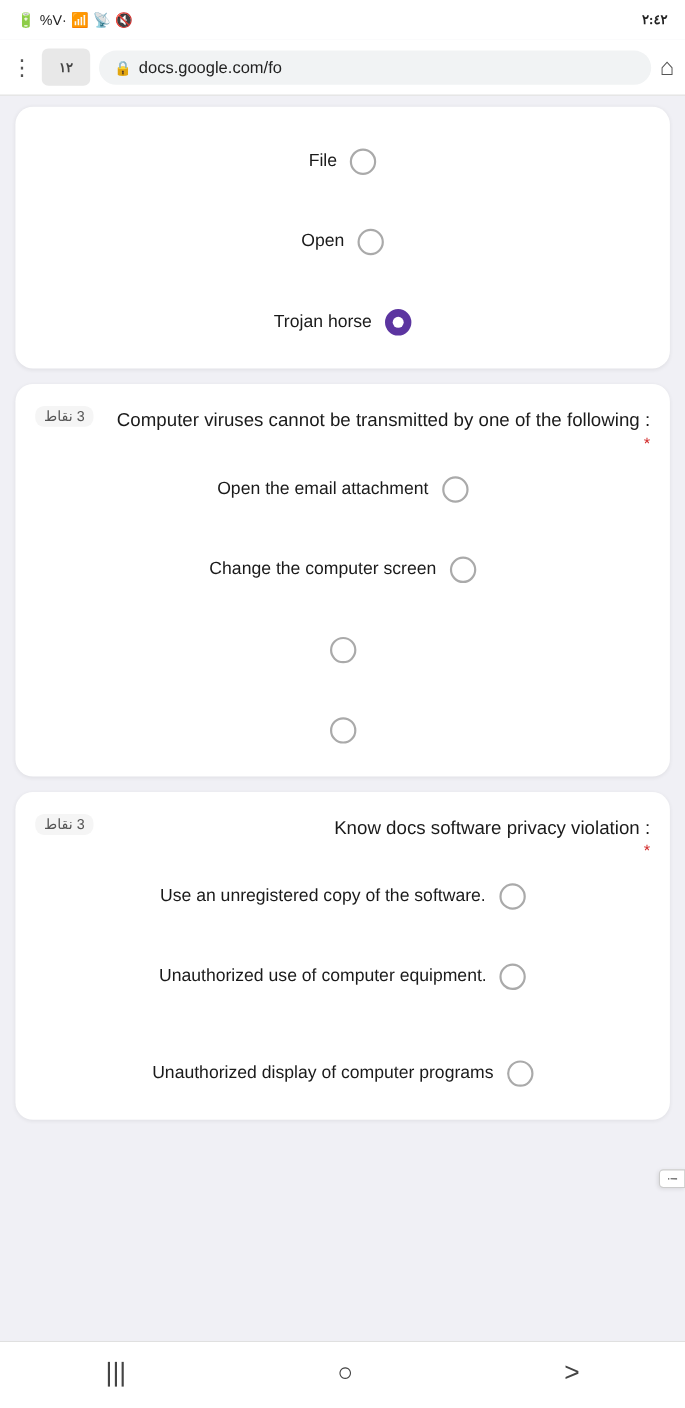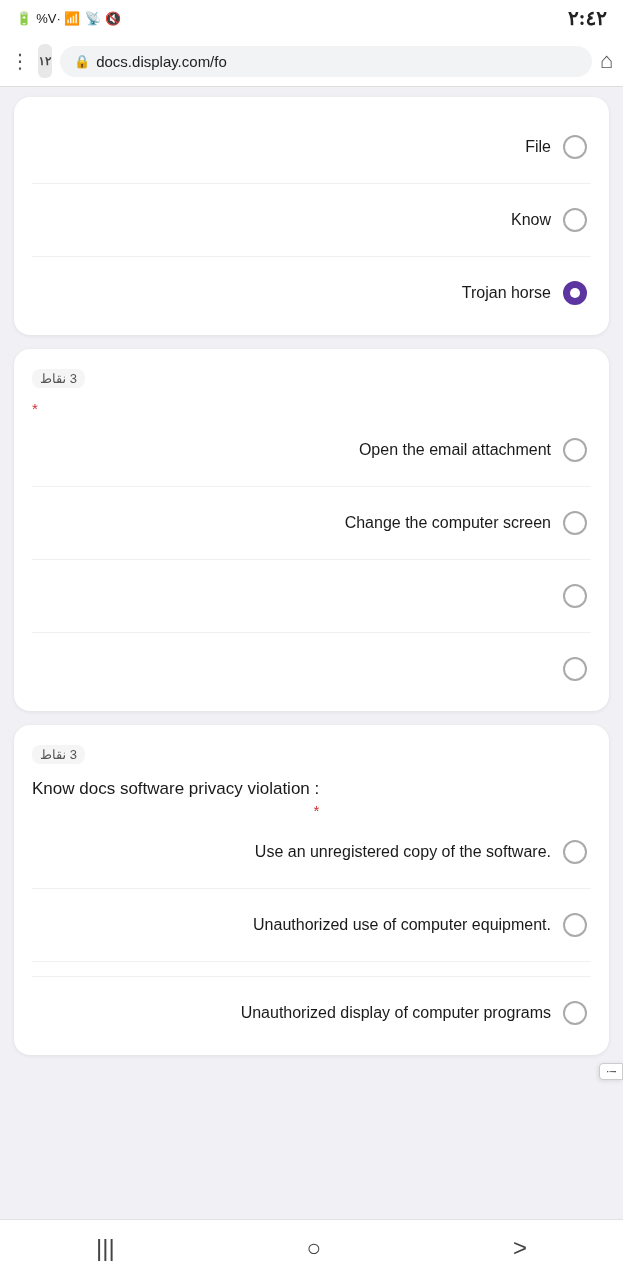--- a/index.html
+++ b/index.html
@@ -18,34 +18,34 @@
       background: #fff;
       display: flex;
       justify-content: space-between;
       align-items: center;
       padding: 6px 16px;
       font-size: 13px;
       color: #222;
       min-height: 36px;
     }
     .status-left { display: flex; align-items: center; gap: 4px; }
-    .status-right { font-size: 20px; font-weight: 600; direction: rtl; font-family: Liberation Serif, serif; }
+    .status-right { font-size: 12px; font-weight: 600; direction: rtl; font-family: Liberation Serif, serif; }
 
     
     .browser-bar {
       background: #fff;
       display: flex;
       align-items: center;
       padding: 8px 10px;
       gap: 8px;
       border-bottom: 1px solid #ddd;
     }
     .browser-dots { font-size: 20px; color: #555; cursor: pointer; }
     .browser-tab {
-      width: 14px; height: 34px;
+      width: 44px; height: 34px;
       background: #e8e8e8;
       border-radius: 6px;
       display: flex; align-items: center; justify-content: center;
       font-size: 12px; font-weight: bold; color: #444;
     }
     .browser-url-bar {
       flex: 1;
       background: #f1f3f4;
       border-radius: 20px;
       padding: 7px 14px;
@@ -80,41 +80,41 @@
       padding: 18px 18px 20px;
       box-shadow: 0 1px 4px rgba(0,0,0,0.07);
     }
 
     .question-meta {
       display: flex;
       align-items: flex-start;
       justify-content: flex-end;
       margin-bottom: 10px;
       gap: 12px;
-      flex-direction: column;
     }
     .question-text {
       font-size: 17px;
       font-weight: 500;
       color: #1a1a1a;
       text-align: right;
       line-height: 1.5;
       flex: 1;
     }
     .required-star {
       color: #d32f2f;
       font-size: 15px;
     }
 
     
     .options-list {
       display: flex;
       flex-direction: column;
       gap: 14px;
       margin-top: 10px;
+      align-items: center;
     }
     .option-row {
       display: flex;
       align-items: center;
       justify-content: flex-end;
       gap: 12px;
       padding: 10px 4px;
       cursor: pointer;
     }
     .option-label {
@@ -204,52 +204,55 @@
   <div class="status-right">٢:٤٢</div>
 </div>
 
 <div class="browser-bar">
   <span class="browser-dots">⋮</span>
   <div class="browser-tab">
     <span>١٢</span>
   </div>
   <div class="browser-url-bar">
     <span class="lock-icon">🔒</span>
-    <span>docs.display.com/fo</span>
+    <span>docs.google.com/fo</span>
   </div>
   <span class="browser-home">⌂</span>
 </div>
 
 <div class="scroll-content">
 
   <div class="card-partial">
     <div class="options-list">
 
       <div class="option-row">
         <span class="option-label">File</span>
         <div class="radio-circle"></div>
       </div>
       <hr class="option-divider">
       <div class="option-row">
-        <span class="option-label">Know</span>
+        <span class="option-label">Open</span>
         <div class="radio-circle"></div>
       </div>
       <hr class="option-divider">
       <div class="option-row">
         <span class="option-label">Trojan horse</span>
         <div class="radio-circle selected"></div>
       </div>
 
     </div>
   </div>
 
   <div class="card">
     <div class="question-meta">
       <span class="points-badge">3 نقاط</span>
       <div style="text-align:right; flex:1;">
+        <div class="question-text">
+          Computer viruses cannot be transmitted by one of the following :
+        </div>
         <span class="required-star">*</span>
       </div>
     </div>
 
     <div class="options-list">
 
       <div class="option-row">
         <span class="option-label">Open the email attachment</span>
         <div class="radio-circle"></div>
       </div>

